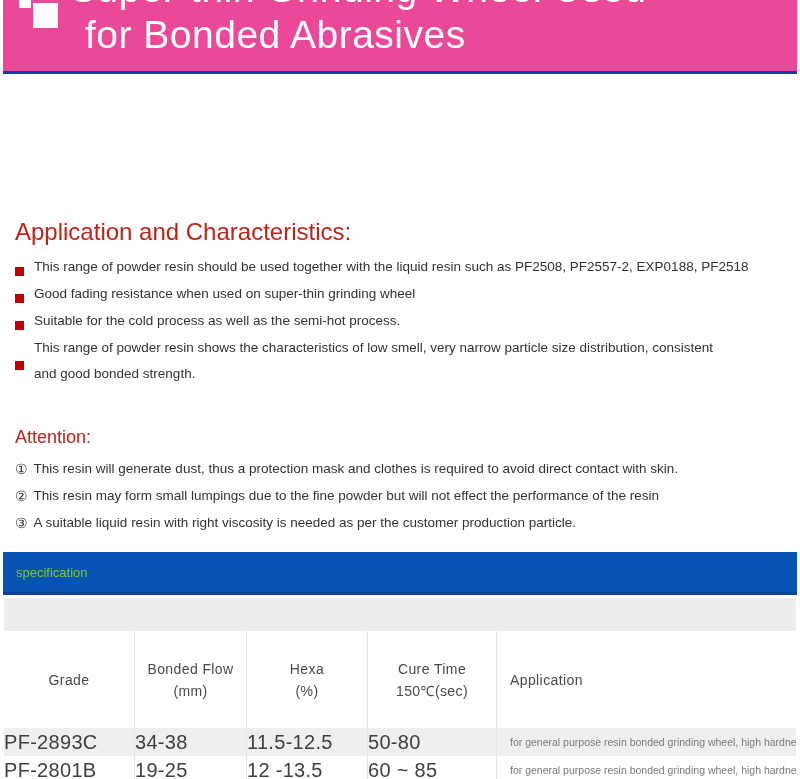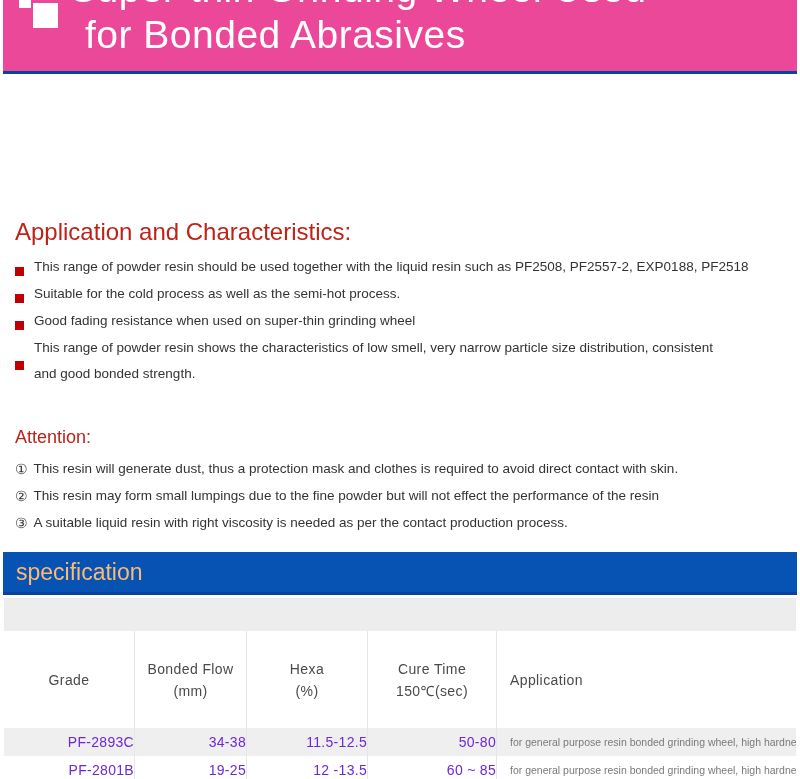--- a/index.html
+++ b/index.html
@@ -28,38 +28,38 @@
   .bullet-item:nth-child(4) .bullet-text { white-space: normal; max-width: 705px; }
 
   
   .attn-list { margin: 9px 15px 0 15px; }
   .attn-item { display: flex; margin-bottom: 1px; font-size: 13.5px; line-height: 26px; color: #333333; white-space: nowrap; }
   .attn-marker { margin-right: 6px; font-size: 14px; }
 
   
   .spec-banner { margin: 16px 3px 0 3px; height: 43px; background: #0653B3;
     border-bottom: 3px solid #09439B; display: flex; align-items: center; padding-left: 13px; }
-  .spec-label { color: #fdba74; font-size: 23px; font-weight: 400; }
+  .spec-label { color: #84cc16; font-size: 13px; font-weight: 400; }
 
   
   .gray-band { margin: 3px 4px 0 4px; height: 33px; background: #EDEDED; }
 
   
   .spec-table { margin: 0 4px; width: 792px; }
   .t-header { display: flex; height: 97px; background: #ffffff; }
   .t-row { display: flex; height: 28px; }
   .t-row.alt { background: #EFEFEF; }
   .cell { border-right: 1px solid #E6E6E6; }
   .cell:last-child { border-right: none; }
   .c1 { width: 131px; } .c2 { width: 112px; } .c3 { width: 121px; }
   .c4 { width: 129px; } .c5 { width: 299px; }
   .h-cell { display: flex; flex-direction: column; justify-content: center; align-items: center;
     font-size: 14px; line-height: 22px; color: #4a4a4a; letter-spacing: 0.4px; text-align: center; }
   .h-cell.left { align-items: flex-start; padding-left: 13px; }
-  .d-cell { font-size: 14px; line-height: 28px; color: #6d28d9; text-align: right; letter-spacing: 0.3px; }
+  .d-cell { font-size: 20px; line-height: 28px; color: #404040; text-align: left; letter-spacing: 0.3px; }
   .d-cell.app { font-size: 10.5px; color: #7a7a7a; text-align: left; padding-left: 13px;
     letter-spacing: 0; white-space: nowrap; overflow: hidden; }
 </style>
 </head>
 <body>
 
 <header class="top-banner">
   <span class="logo-square-small"></span>
   <span class="logo-square-big"></span>
   <div class="banner-title">
@@ -70,46 +70,46 @@
 
 <h2 class="app-heading">Application and Characteristics:</h2>
 
 <ul class="bullet-list">
   <li class="bullet-item">
     <span class="bullet-square"></span>
     <span class="bullet-text">This range of powder resin should be used together with the liquid resin such as PF2508, PF2557-2, EXP0188, PF2518</span>
   </li>
   <li class="bullet-item">
     <span class="bullet-square"></span>
-    <span class="bullet-text">Suitable for the cold process as well as the semi-hot process.</span>
+    <span class="bullet-text">Good fading resistance when used on super-thin grinding wheel</span>
   </li>
   <li class="bullet-item">
     <span class="bullet-square"></span>
-    <span class="bullet-text">Good fading resistance when used on super-thin grinding wheel</span>
+    <span class="bullet-text">Suitable for the cold process as well as the semi-hot process.</span>
   </li>
   <li class="bullet-item">
     <span class="bullet-square"></span>
     <span class="bullet-text">This range of powder resin shows the characteristics of low smell, very narrow particle size distribution, consistent and good bonded strength.</span>
   </li>
 </ul>
 
 <h2 class="attn-heading">Attention:</h2>
 
 <div class="attn-list">
   <div class="attn-item">
     <span class="attn-marker">①</span>
     <span class="attn-text">This resin will generate dust, thus a protection mask and clothes is required to avoid direct contact with skin.</span>
   </div>
   <div class="attn-item">
     <span class="attn-marker">②</span>
     <span class="attn-text">This resin may form small lumpings due to the fine powder but will not effect the performance of the resin</span>
   </div>
   <div class="attn-item">
     <span class="attn-marker">③</span>
-    <span class="attn-text">A suitable liquid resin with right viscosity is needed as per the contact production process.</span>
+    <span class="attn-text">A suitable liquid resin with right viscosity is needed as per the customer production particle.</span>
   </div>
 </div>
 
 <div class="spec-banner">
   <span class="spec-label">specification</span>
 </div>
 
 <div class="gray-band"></div>
 
 <div class="spec-table">

